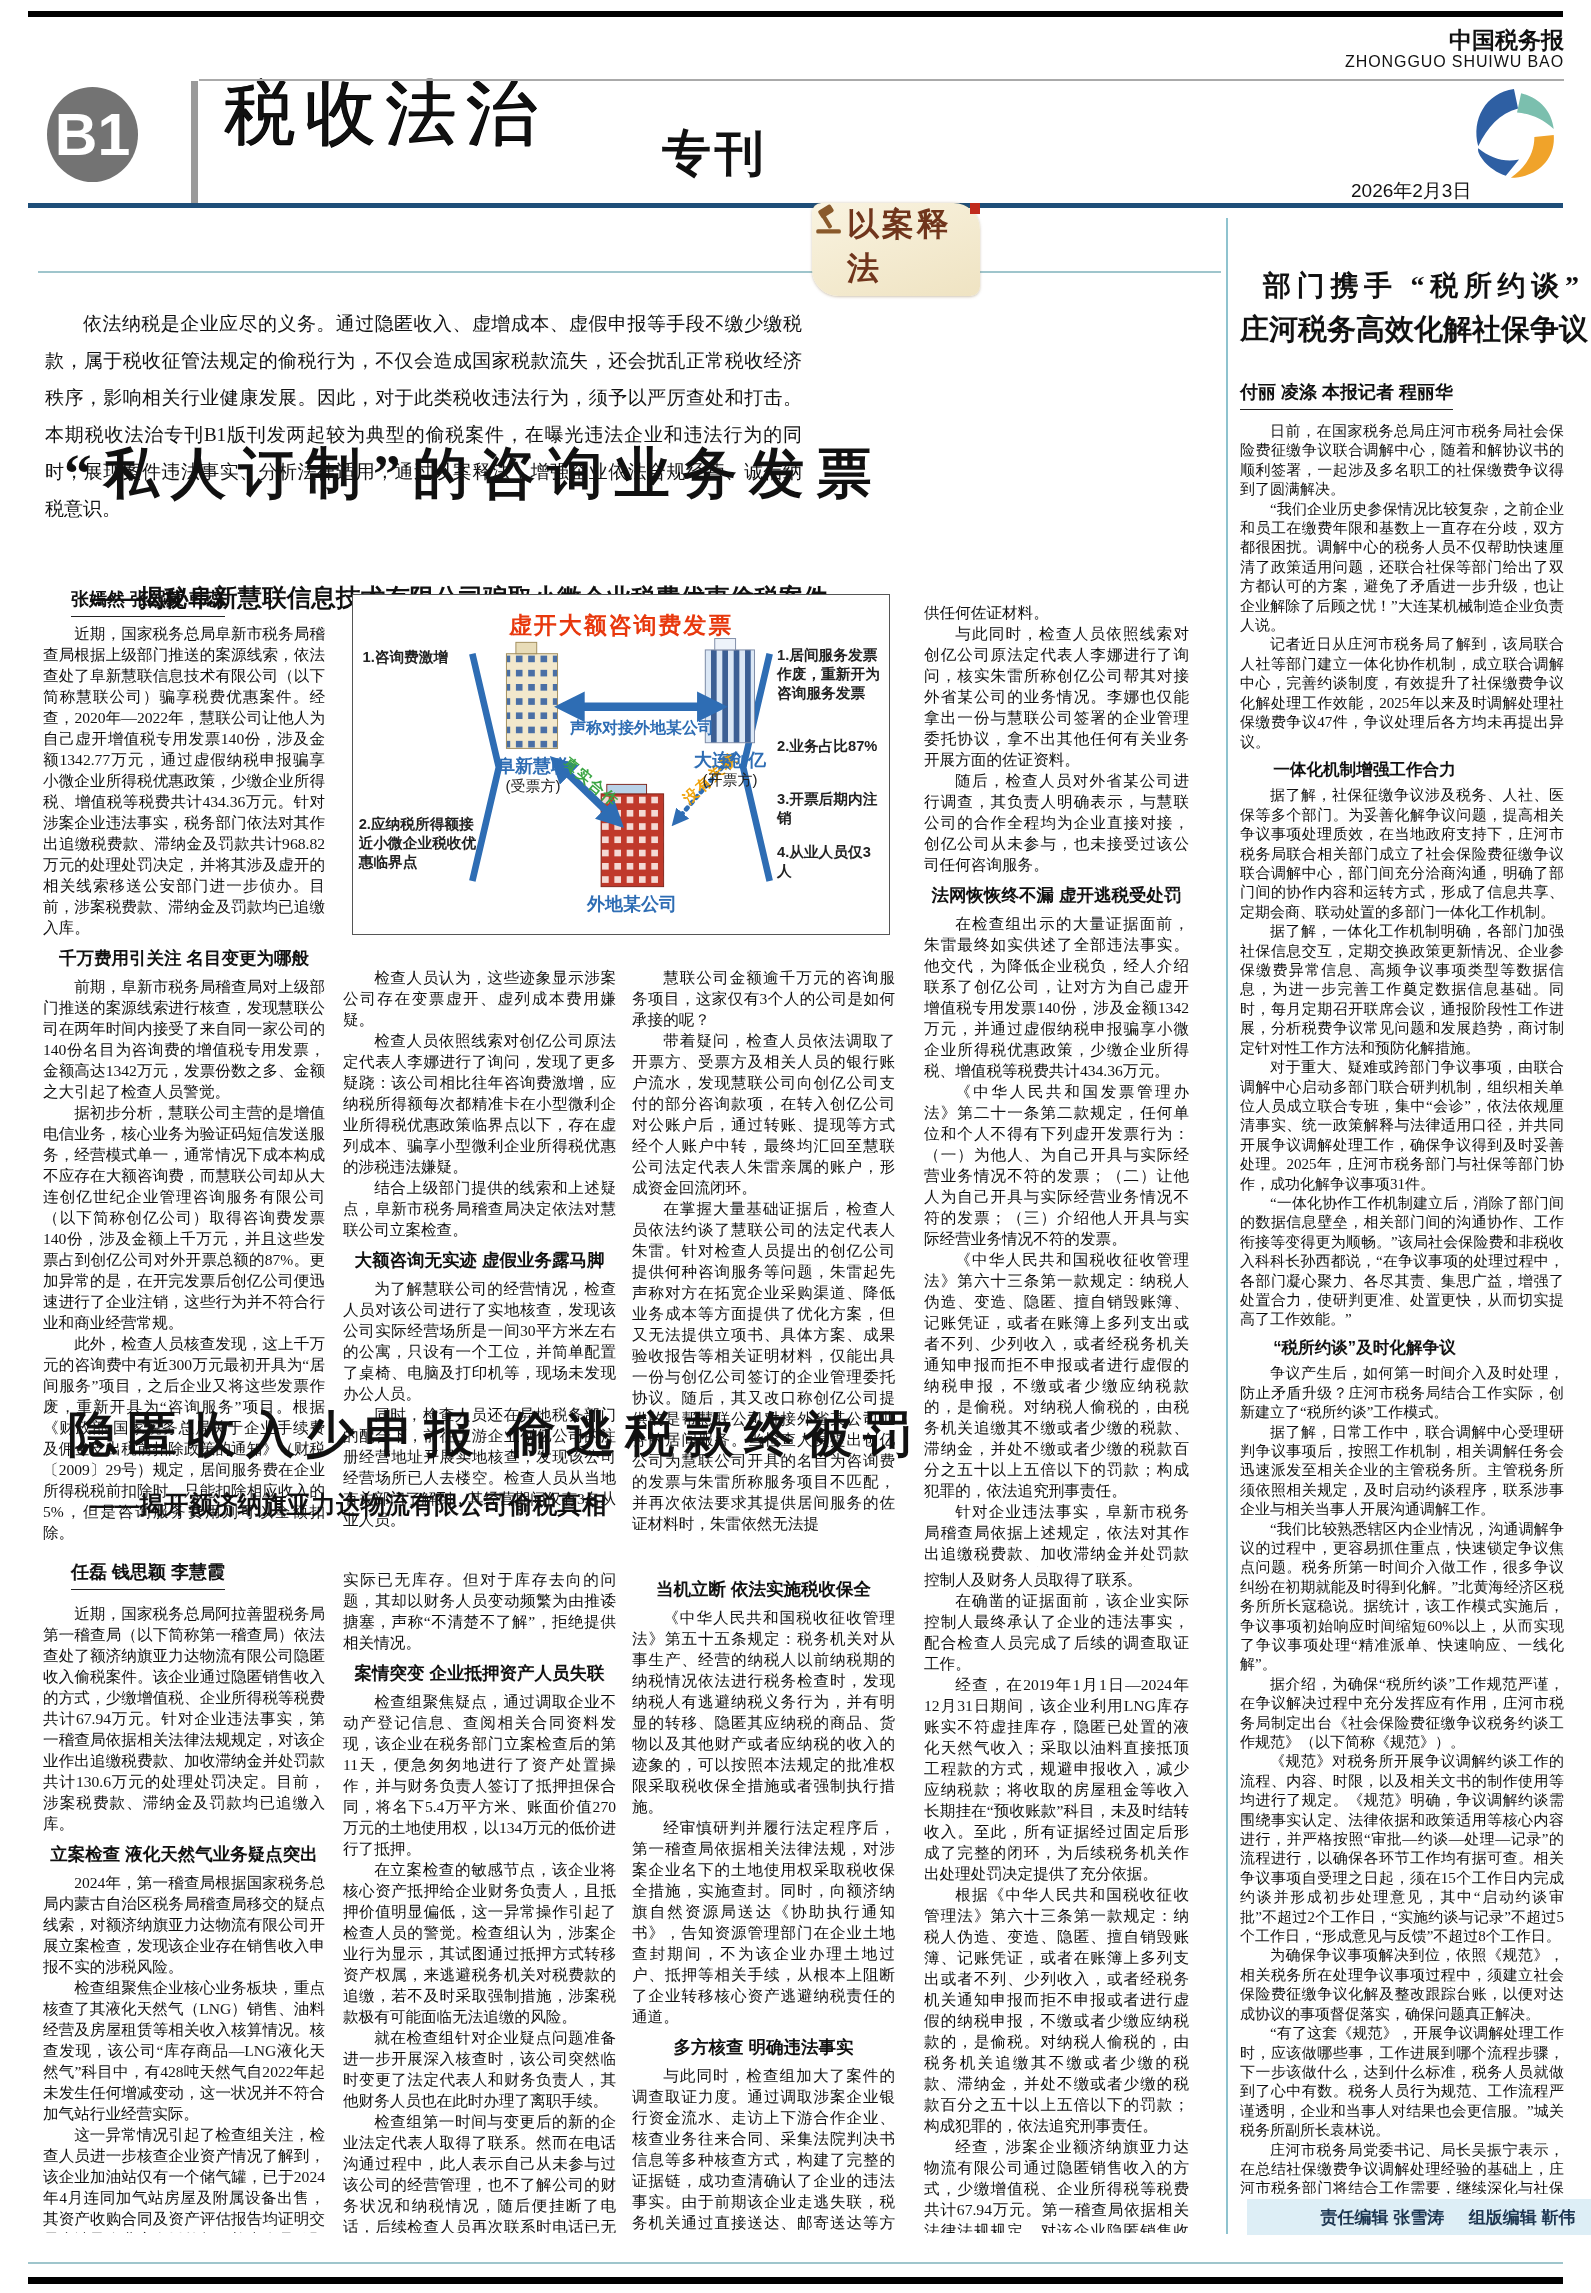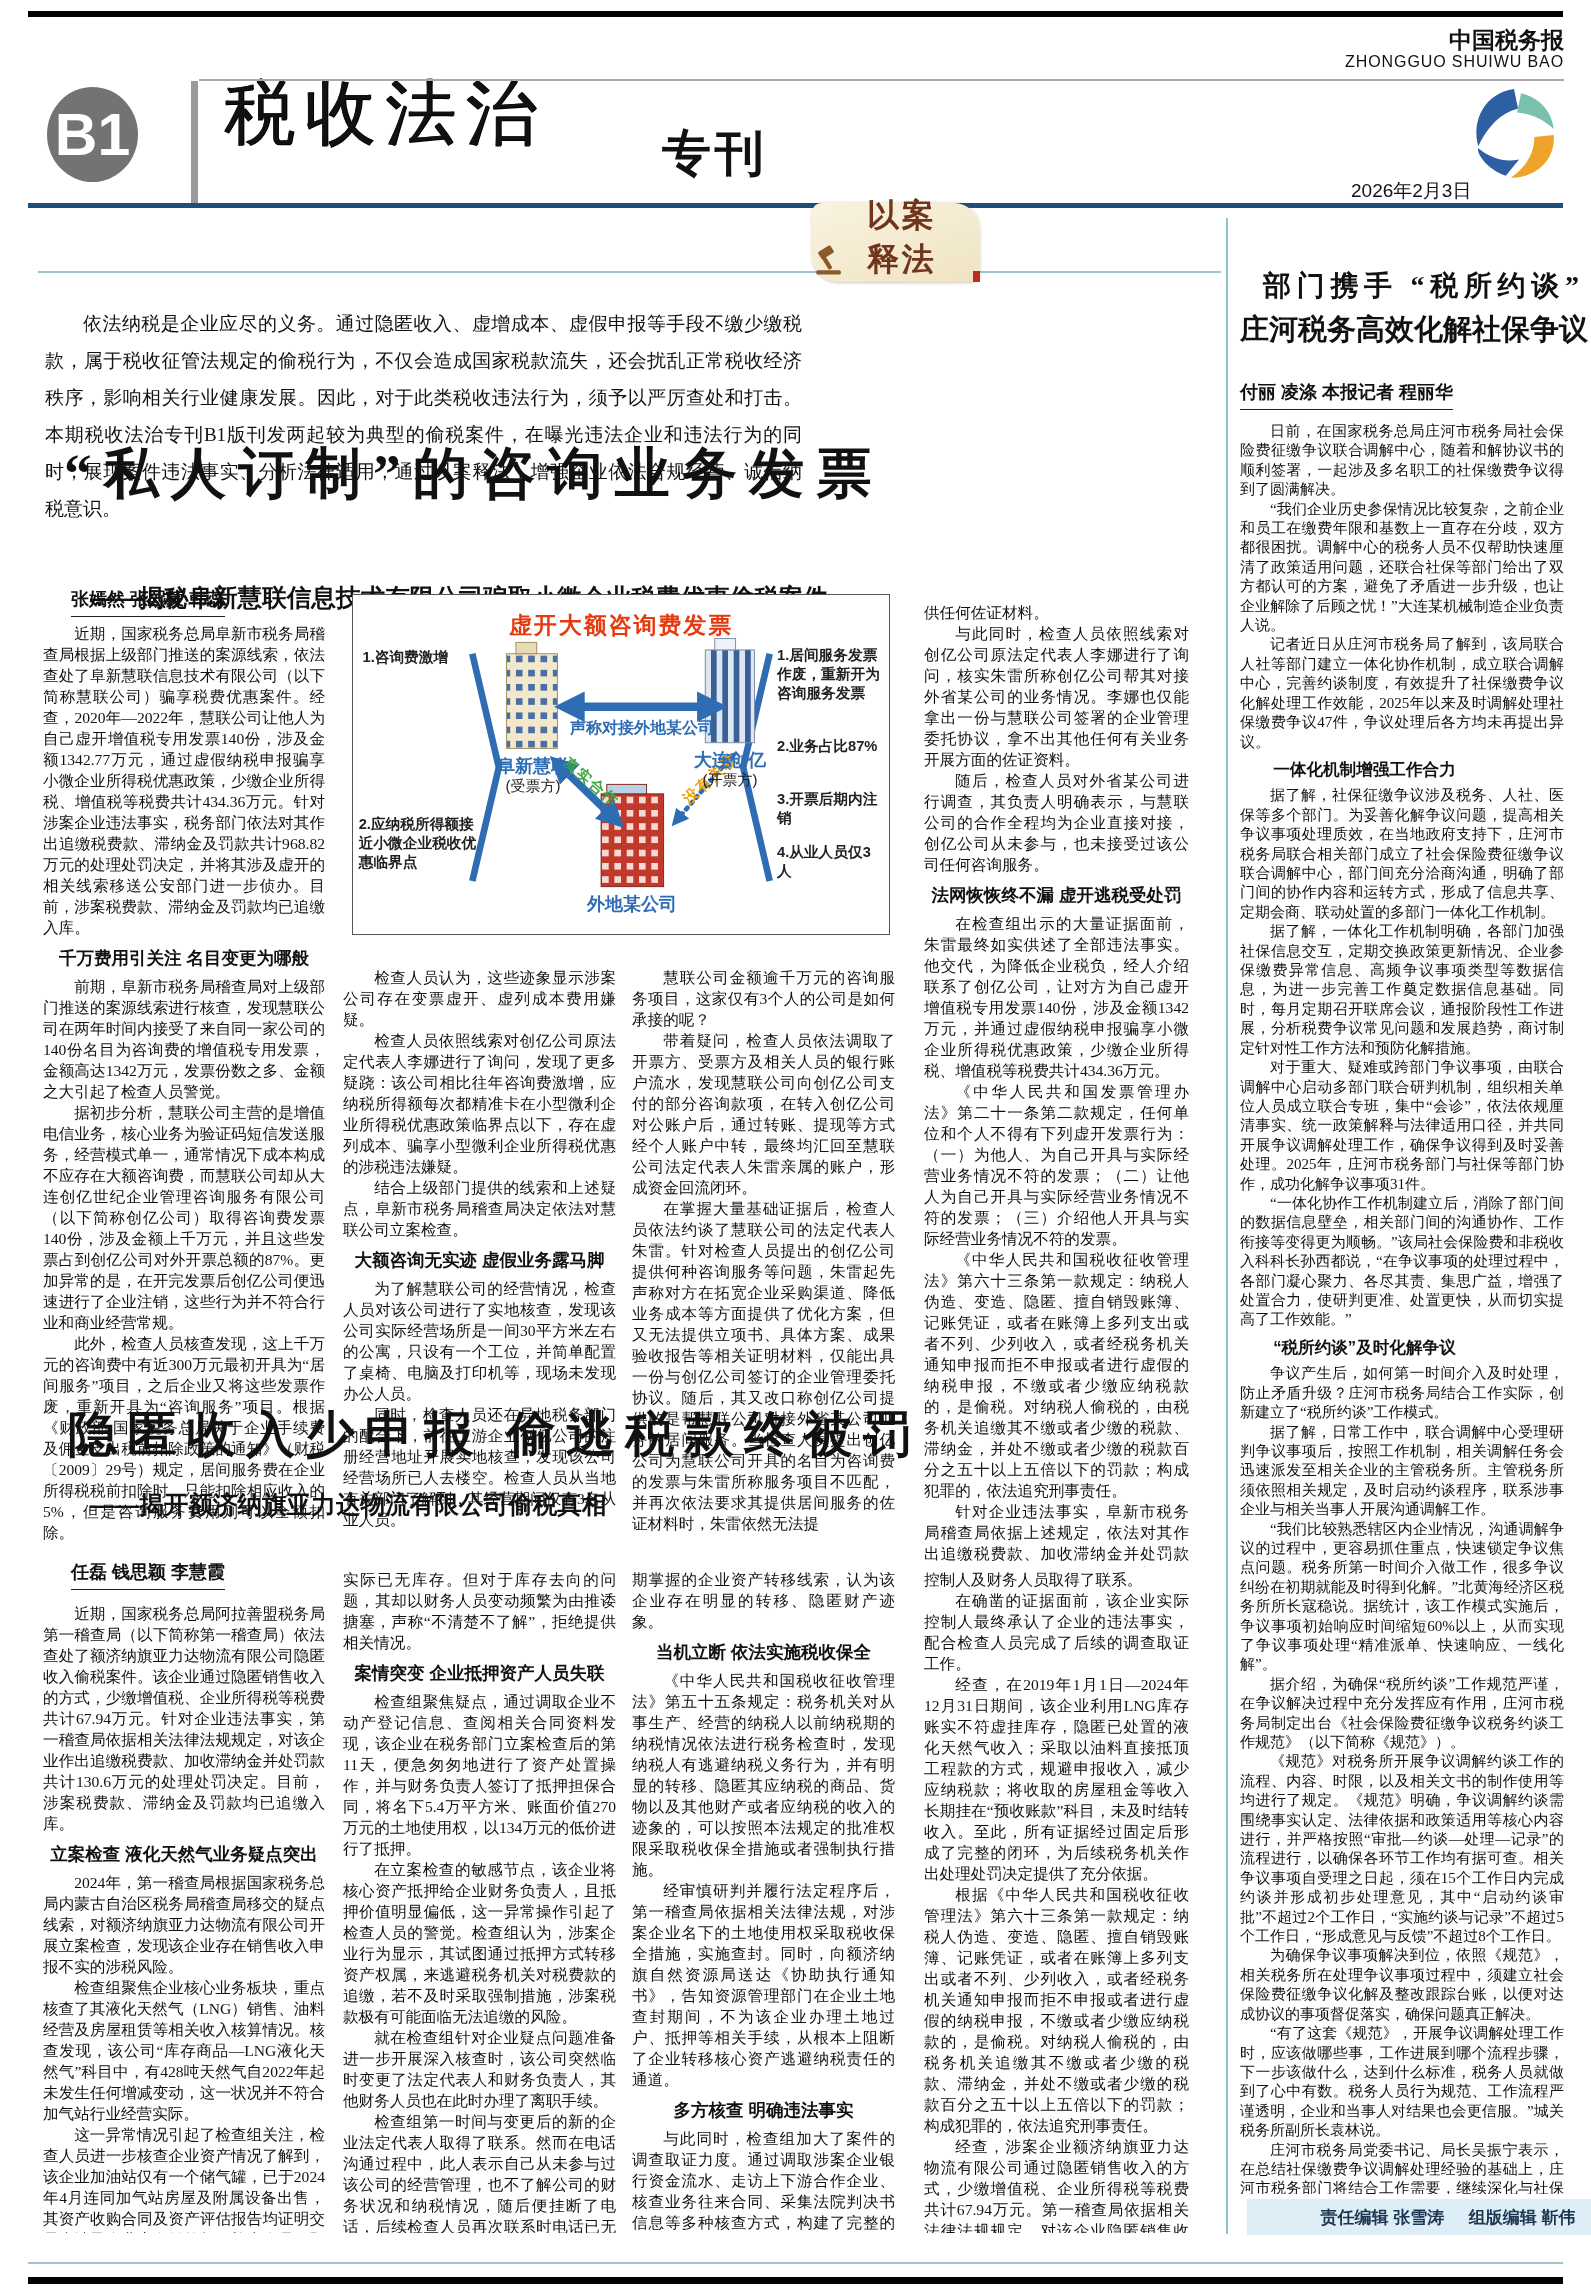--- a/index.html
+++ b/index.html
@@ -18,22 +18,22 @@
   #paper-name{right:28px;top:24.6px;font-size:23px;font-weight:bold;text-align:right;font-family:Liberation Sans, sans-serif;}
   #paper-pinyin{right:28px;top:53px;font-size:16px;text-align:right;font-family:"Liberation Sans",sans-serif;letter-spacing:0.9px;}
   #mast-thinline{left:199px;top:79px;width:1365px;height:1.9px;background:#aaa;}
   #logo{left:1465px;top:83px;width:102px;height:102px;}
   #mast-date{left:1351px;top:178px;width:123px;font-size:19px;font-family:"Liberation Sans",sans-serif;}
   #rule-navy{left:28px;top:203px;width:1535px;height:4.7px;background:#1e4e79;}
   #hairline-intro{left:38px;top:271px;width:1183px;height:1.9px;background:#9fc5cc;}
   
   #intro{left:45px;top:305px;width:757px;height:132px;font-size:19px;line-height:37px;text-align:justify;}
   #intro p{margin:0;text-indent:2em;}
-  #badge-case{left:812px;top:203px;width:168px;height:79px;background:linear-gradient(160deg,#f9f3e0,#efe3c2);
-              border-radius:9.5px 26.5px 9.5px 26.5px;display:flex;align-items:flex-end;justify-content:center;gap:21px;
+  #badge-case{left:812px;top:203px;width:168px;height:93px;background:linear-gradient(160deg,#f9f3e0,#efe3c2);
+              border-radius:9.5px 26.5px 9.5px 26.5px;display:flex;align-items:flex-start;justify-content:center;gap:1px;
               box-shadow:0 0.9px 2.8px rgba(120,90,40,.35);}
   #badge-case .txt{font-size:32px;font-weight:bold;color:#70351c;letter-spacing:2.8px;}
   #badge-case .seal{width:11.4px;height:11.4px;background:#c02b1d;display:inline-block;margin-left:1.9px;}
   
   .headline{font-weight:bold;white-space:nowrap;}
   #a1-headline{left:64px;top:437px;font-size:55px;letter-spacing:12.3px;}
   #a1-subtitle{left:90px;top:536px;font-size:24.6px;font-weight:bold;font-family:"Liberation Sans",sans-serif;margin-top:45px;}
   .byline{font-size:18px;font-weight:bold;font-family:"Liberation Sans",sans-serif;
           border-bottom:1.9px solid #222;padding-bottom:4.7px;}
   #a1-byline{left:71px;top:587px;}
@@ -235,21 +235,20 @@
     </div>
   <div class="abs col" id="a2-col2">
       <p class="para-cont">实际已无库存。但对于库存去向的问题，其却以财务人员变动频繁为由推诿搪塞，声称“不清楚不了解”，拒绝提供相关情况。</p>
       <h3 class="subhead">案情突变 企业抵押资产人员失联</h3>
       <p class="para">检查组聚焦疑点，通过调取企业不动产登记信息、查阅相关合同资料发现，该企业在税务部门立案检查后的第11天，便急匆匆地进行了资产处置操作，并与财务负责人签订了抵押担保合同，将名下5.4万平方米、账面价值270万元的土地使用权，以134万元的低价进行了抵押。</p>
       <p class="para">在立案检查的敏感节点，该企业将核心资产抵押给企业财务负责人，且抵押价值明显偏低，这一异常操作引起了检查人员的警觉。检查组认为，涉案企业行为显示，其试图通过抵押方式转移资产权属，来逃避税务机关对税费款的追缴，若不及时采取强制措施，涉案税款极有可能面临无法追缴的风险。</p>
       <p class="para">就在检查组针对企业疑点问题准备进一步开展深入核查时，该公司突然临时变更了法定代表人和财务负责人，其他财务人员也在此时办理了离职手续。</p>
       <p class="para">检查组第一时间与变更后的新的企业法定代表人取得了联系。然而在电话沟通过程中，此人表示自己从未参与过该公司的经营管理，也不了解公司的财务状况和纳税情况，随后便挂断了电话，后续检查人员再次联系时电话已无法接通。针对企业相关联系人相继失联的情形，检查组多次尝试联系均无果，其原有办公场所也已退租，企业处于失联状态。</p>
     </div>
   <div class="abs col" id="a2-col3">
-      <p class="para-cont">期掌握的企业资产转移线索，认为该企业存在明显的转移、隐匿财产迹象。</p>
       <h3 class="subhead">当机立断 依法实施税收保全</h3>
       <p class="para">《中华人民共和国税收征收管理法》第五十五条规定：税务机关对从事生产、经营的纳税人以前纳税期的纳税情况依法进行税务检查时，发现纳税人有逃避纳税义务行为，并有明显的转移、隐匿其应纳税的商品、货物以及其他财产或者应纳税的收入的迹象的，可以按照本法规定的批准权限采取税收保全措施或者强制执行措施。</p>
       <p class="para">经审慎研判并履行法定程序后，第一稽查局依据相关法律法规，对涉案企业名下的土地使用权采取税收保全措施，实施查封。同时，向额济纳旗自然资源局送达《协助执行通知书》，告知资源管理部门在企业土地查封期间，不为该企业办理土地过户、抵押等相关手续，从根本上阻断了企业转移核心资产逃避纳税责任的通道。</p>
       <h3 class="subhead">多方核查 明确违法事实</h3>
       <p class="para">与此同时，检查组加大了案件的调查取证力度。通过调取涉案企业银行资金流水、走访上下游合作企业、核查业务往来合同、采集法院判决书信息等多种核查方式，构建了完整的证据链，成功查清确认了企业的违法事实。由于前期该企业走逃失联，税务机关通过直接送达、邮寄送达等方式均无法联系上企业相关人员，无法送达相关执法文书。于是，检查组按程序采取公告送达的方式，并同步尝试联系该企业股东等人员，终于再次与该企业实际</p>
     </div>
   <div class="abs col" id="a2-col4">
       <p class="para-cont">控制人及财务人员取得了联系。</p>
       <p class="para">在确凿的证据面前，该企业实际控制人最终承认了企业的违法事实，配合检查人员完成了后续的调查取证工作。</p>
       <p class="para">经查，在2019年1月1日—2024年12月31日期间，该企业利用LNG库存账实不符虚挂库存，隐匿已处置的液化天然气收入；采取以油料直接抵顶工程款的方式，规避申报收入，减少应纳税款；将收取的房屋租金等收入长期挂在“预收账款”科目，未及时结转收入。至此，所有证据经过固定后形成了完整的闭环，为后续税务机关作出处理处罚决定提供了充分依据。</p>

